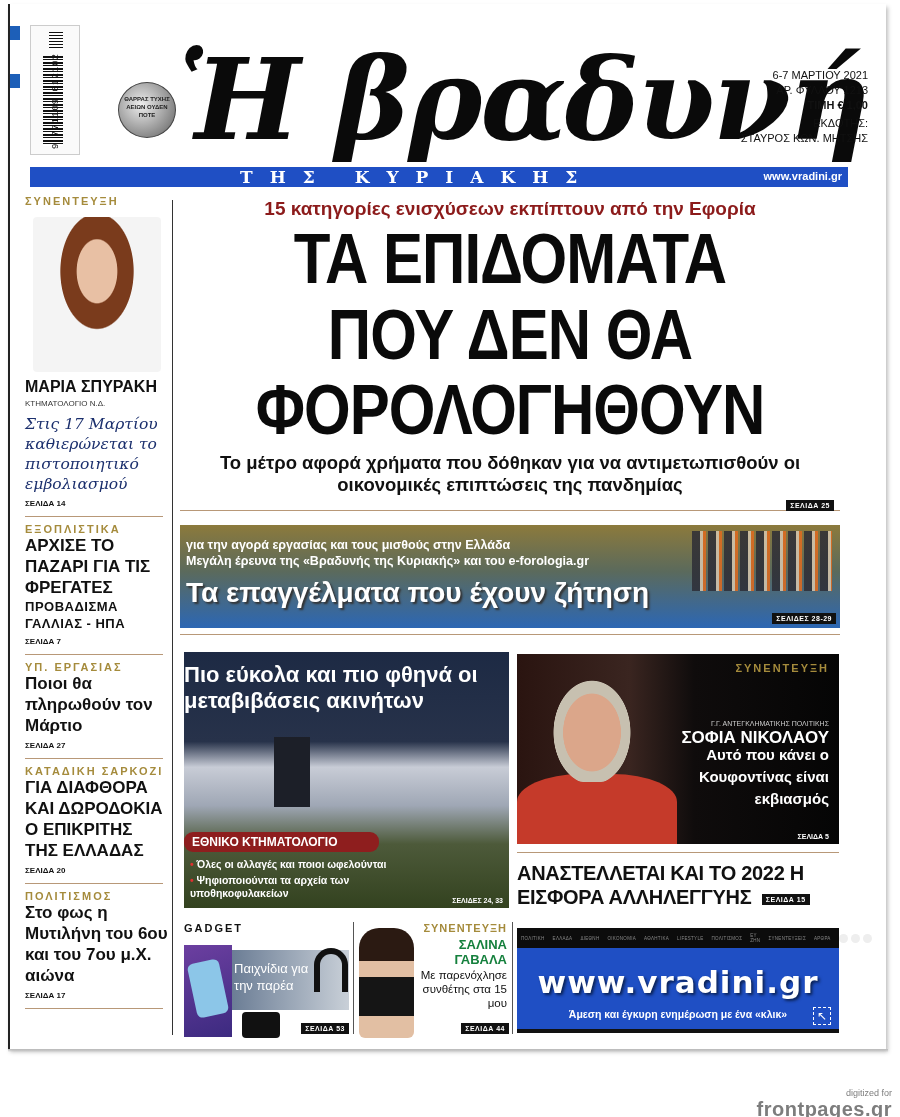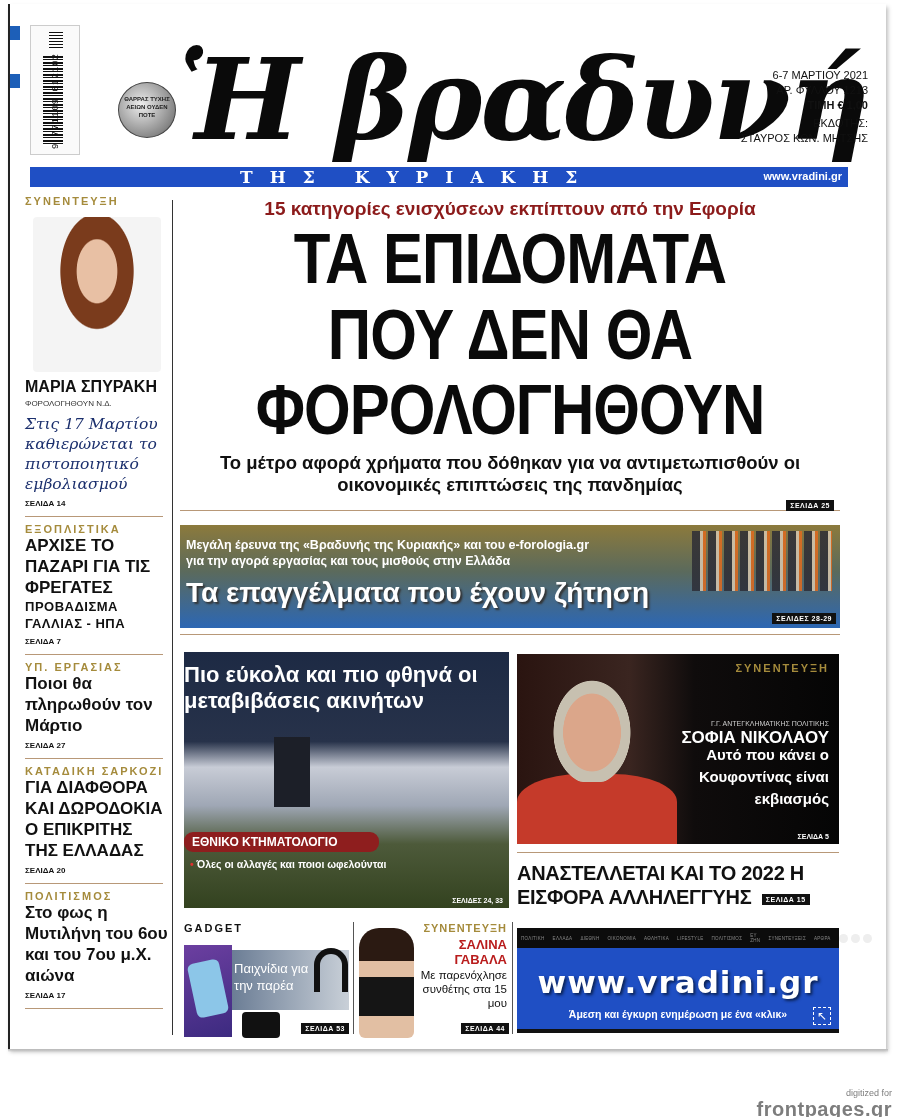--- a/index.html
+++ b/index.html
@@ -135,21 +135,21 @@
   .gadget .phone::after { content: ""; position: absolute; left: 8px; top: 16px; width: 32px; height: 55px; background: #8cc6e8; border-radius: 6px; transform: rotate(-12deg); }
   .gadget .gray { position: absolute; left: 48px; top: 30px; width: 117px; height: 60px; background: linear-gradient(90deg, #6b7d95, #c9d0d8); }
   .gadget .title { position: absolute; left: 50px; top: 40px; color: #fff; font-size: 13px; line-height: 17px; }
   .gadget .cam { position: absolute; left: 58px; top: 92px; width: 38px; height: 26px; background: #111; border-radius: 4px; }
   .gadget .hp { position: absolute; left: 130px; top: 28px; width: 34px; height: 44px; border: 6px solid #111; border-bottom: none; border-radius: 18px 18px 0 0; }
   .gadget .badge { position: absolute; right: 0; bottom: 4px; }
   .vdiv { position: absolute; width: 1px; background: #555; }
   .salina { position: absolute; left: 357px; top: 920px; width: 152px; height: 118px; }
   .salina .fig { position: absolute; left: 2px; top: 8px; width: 55px; height: 110px; background: linear-gradient(180deg, #2b1a12 0 30%, #e2bfa3 30% 45%, #151515 45% 80%, #e2bfa3 80%); border-radius: 20px 20px 6px 6px; }
   .salina .k { position: absolute; right: 2px; top: 2px; color: #a58b3c; font-weight: bold; font-size: 11px; letter-spacing: 1px; }
-  .salina .n { position: absolute; right: 2px; top: 17px; color: #b91c1c; font-weight: bold; font-size: 13px; line-height: 15px; text-align: right; }
+  .salina .n { position: absolute; right: 2px; top: 17px; color: #15803d; font-weight: bold; font-size: 13px; line-height: 15px; text-align: right; }
   .salina .q { position: absolute; right: 2px; top: 48px; color: #111; font-size: 11.5px; line-height: 14px; text-align: right; }
   .salina .badge { position: absolute; right: 0; bottom: 4px; }
   .web { position: absolute; left: 517px; top: 928px; width: 322px; height: 105px; background: #1f4fc4; border-bottom: 4px solid #111; }
   .web .nav { height: 20px; background: #0c0c0c; display: flex; align-items: center; padding: 0 4px; gap: 8px; }
   .web .nav span { color: #888; font-size: 4.5px; letter-spacing: 0.3px; }
   .web .social { margin-left: auto; display: flex; gap: 3px; }
   .web .social i { display: inline-block; width: 9px; height: 9px; border-radius: 50%; background: #eee; }
   .web .url { position: absolute; left: 0; width: 100%; top: 36px; text-align: center; color: #fff; font-weight: bold; font-size: 31px; font-family: "DejaVu Sans", sans-serif; text-shadow: 2px 2px 3px #0b2255; letter-spacing: 1px; }
   .web .tag { position: absolute; left: 0; width: 100%; top: 80px; text-align: center; color: #fff; font-weight: bold; font-size: 10.5px; }
   .web .cursor { position: absolute; right: 8px; bottom: 4px; width: 18px; height: 18px; border: 1px dashed #fff; color: #fff; font-size: 12px; line-height: 16px; text-align: center; }
@@ -184,21 +184,21 @@
   <span class="sub">ΤΗΣ ΚΥΡΙΑΚΗΣ</span>
   <span class="url">www.vradini.gr</span>
 </div>
 
 <div class="col-divider"></div>
 <div class="leftcol">
   <div>
     <div class="kicker">ΣΥΝΕΝΤΕΥΞΗ</div>
     <div class="photo-sp"></div>
     <div class="name">ΜΑΡΙΑ ΣΠΥΡΑΚΗ</div>
-    <div class="role">ΦΟΡΟΛΟΓΗΘΟΥΝ Ν.Δ.</div>
+    <div class="role">ΚΤΗΜΑΤΟΛΟΓΙΟ Ν.Δ.</div>
     <div class="quote">Στις 17 Μαρτίου καθιερώνεται το πιστοποιητικό εμβολιασμού</div>
     <div class="page-ref">ΣΕΛΙΔΑ 14</div>
   </div>
   <div class="hr-gold"></div>
   <div>
     <div class="kicker">ΕΞΟΠΛΙΣΤΙΚΑ</div>
     <div class="thin-caps">ΑΡΧΙΣΕ ΤΟ ΠΑΖΑΡΙ ΓΙΑ ΤΙΣ ΦΡΕΓΑΤΕΣ</div>
     <div class="bold-caps">ΠΡΟΒΑΔΙΣΜΑ ΓΑΛΛΙΑΣ - ΗΠΑ</div>
     <div class="page-ref">ΣΕΛΙΔΑ 7</div>
   </div>
@@ -231,34 +231,35 @@
       <div>ΠΟΥ ΔΕΝ ΘΑ</div>
       <div>ΦΟΡΟΛΟΓΗΘΟΥΝ</div>
     </div>
   </div>
   <div class="subhead">Το μέτρο αφορά χρήματα που δόθηκαν για να αντιμετωπισθούν οι οικονομικές επιπτώσεις της πανδημίας</div>
   <span class="badge main-ref">ΣΕΛΙΔΑ 25</span>
   <div class="sep" style="margin-top:14px"></div>
   <div class="jobs">
     <div class="people"></div>
     <div class="l1">
+      <div>για την αγορά εργασίας και τους μισθούς στην Ελλάδα</div>
       <div>Μεγάλη έρευνα της «Βραδυνής της Κυριακής» και του e-forologia.gr</div>
-      <div>για την αγορά εργασίας και τους μισθούς στην Ελλάδα</div>
     </div>
     <div class="big">Τα επαγγέλματα που έχουν ζήτηση</div>
     <span class="badge">ΣΕΛΙΔΕΣ 28-29</span>
   </div>
   <div class="sep" style="margin-top:6px"></div>
 </div>
 
 <div class="realestate">
   <div class="title">Πιο εύκολα και πιο φθηνά οι μεταβιβάσεις ακινήτων</div>
   <div class="tower"></div>
   <div class="banner">ΕΘΝΙΚΟ ΚΤΗΜΑΤΟΛΟΓΙΟ</div>
   <div class="b1"><span class="dot">• </span><span>Όλες οι αλλαγές και ποιοι ωφελούνται</span></div>
+  <div class="b2" style="width:170px"><span class="dot">• </span><span>Ψηφιοποιούνται τα αρχεία των υποθηκοφυλακείων</span></div>
   <div class="ref">ΣΕΛΙΔΕΣ 24, 33</div>
 </div>
 
 <div class="interview">
   <div class="shirt"></div>
   <div class="face"></div>
   <div class="kicker k">ΣΥΝΕΝΤΕΥΞΗ</div>
   <div class="n">ΣΟΦΙΑ ΝΙΚΟΛΑΟΥ</div>
   <div class="r">Γ.Γ. ΑΝΤΕΓΚΛΗΜΑΤΙΚΗΣ ΠΟΛΙΤΙΚΗΣ</div>
   <div class="q" style="width:150px">Αυτό που κάνει ο Κουφοντίνας είναι εκβιασμός</div>

